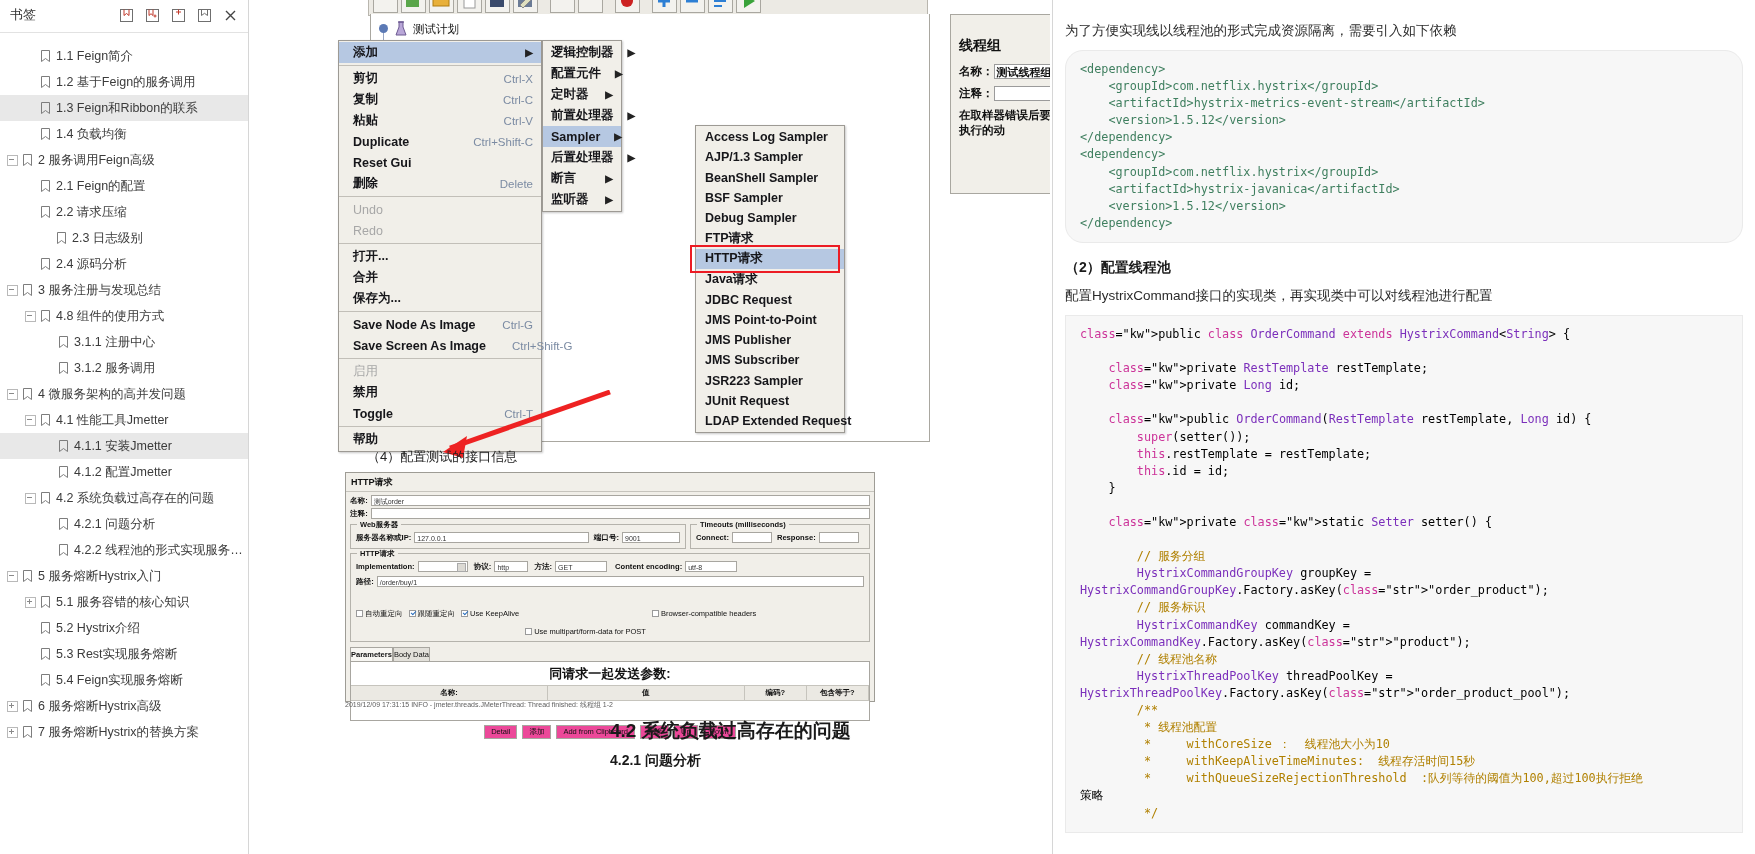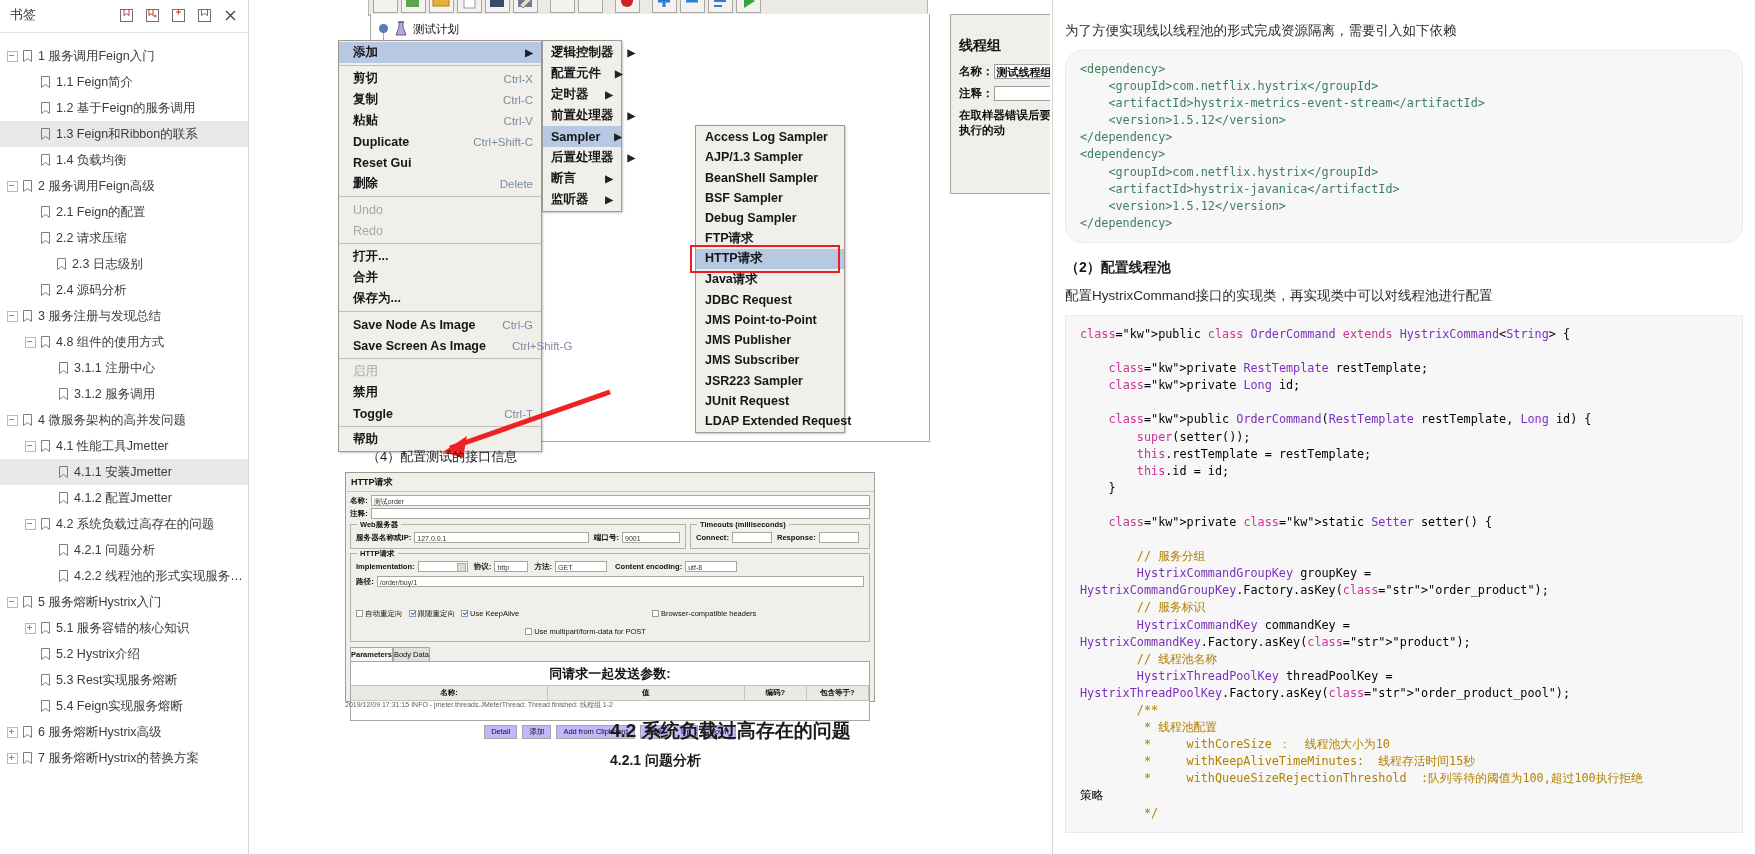--- a/index.html
+++ b/index.html
@@ -119,21 +119,21 @@
   .hf-inp { background:#fff; border:1px solid #a8a6a0; height:11px; font-size:7px; padding:0 2px; line-height:11px; color:#333; }
   .hf-group { border:1px solid #b5b3ac; margin:4px 4px 0 4px; position:relative; padding:7px 5px 5px 5px; }
   .hf-group > .gt { position:absolute; top:-5px; left:6px; background:#f1efe9; padding:0 3px; font-size:7.5px; font-weight:bold; }
   .hf-chk { width:7px; height:7px; border:1px solid #9a9a9a; background:#fff; display:inline-block; margin-right:2px; position:relative; top:1px;}
   .hf-chk.on { background:#fff; }
   .hf-chk.on::after { content:""; position:absolute; left:1px; top:0px; width:4px; height:2px; border-left:1.4px solid #2b6fbd; border-bottom:1.4px solid #2b6fbd; transform:rotate(-45deg); }
   .hf-tabs { display:flex; margin:5px 4px 0 4px; font-size:7.5px; }
   .hf-tab { border:1px solid #a8a6a0; border-bottom:none; padding:2px 0; background:#e2e0da; }
   .hf-tab.act { background:#f7f6f2; font-weight:bold; }
   .hf-tbl { border:1px solid #a8a6a0; background:#fff; margin:0 4px; height:60px; position:relative; }
-  .hf-btn { border:1px solid #a8a6a0; background:#c4b5fd; font-size:7.5px; padding:1px 6px; }
+  .hf-btn { border:1px solid #a8a6a0; background:#ec4899; font-size:7.5px; padding:1px 6px; }
   .hf-foot { display:flex; gap:5px; justify-content:center; padding:4px 0 0 0; }
   #jm-status { position:absolute; left:95px; top:700px; font-size:7px; color:#5d5d5d; }
 
   #h42 { position:absolute; left:360px; top:718px; font-size:19px; font-weight:bold; color:#1a1a1a; }
   #h421 { position:absolute; left:360px; top:752px; font-size:14px; font-weight:bold; color:#1a1a1a; }
 
   
   #arrow { position:absolute; left:155px; top:390px; pointer-events:none; }
 
   
@@ -188,27 +188,20 @@
       </span>
       <span class="bm-ico">
         <svg width="15" height="15" viewBox="0 0 15 15">
             <path d="M3 3 L12 12 M12 3 L3 12" stroke="#444" stroke-width="1.4"></path>
           </svg>
       </span>
     </div>
   </div>
   <div id="bm-sep"></div>
   <div id="bm-list">
-      <div class="bm-row" style="padding-left: 6px;">
-        <span class="twisty has"></span>
-        <span class="bmk"><svg width="13" height="14" viewBox="0 0 13 14">
-            <path d="M2.5 1.5 h8 v11 l-4-3 l-4 3z" fill="none" stroke="#7d7d7d"></path>
-          </svg></span>
-        <span class="lbl">1 服务调用Feign入门</span>
-      </div>
       <div class="bm-row" style="padding-left: 24px;">
         <span class="twisty"></span>
         <span class="bmk"><svg width="13" height="14" viewBox="0 0 13 14">
             <path d="M2.5 1.5 h8 v11 l-4-3 l-4 3z" fill="none" stroke="#7d7d7d"></path>
           </svg></span>
         <span class="lbl">1.1 Feign简介</span>
       </div>
       <div class="bm-row" style="padding-left: 24px;">
         <span class="twisty"></span>
         <span class="bmk"><svg width="13" height="14" viewBox="0 0 13 14">

